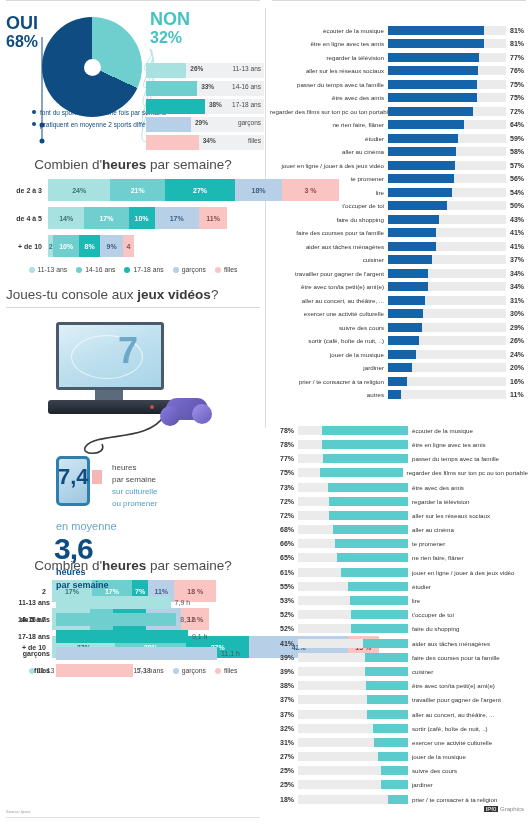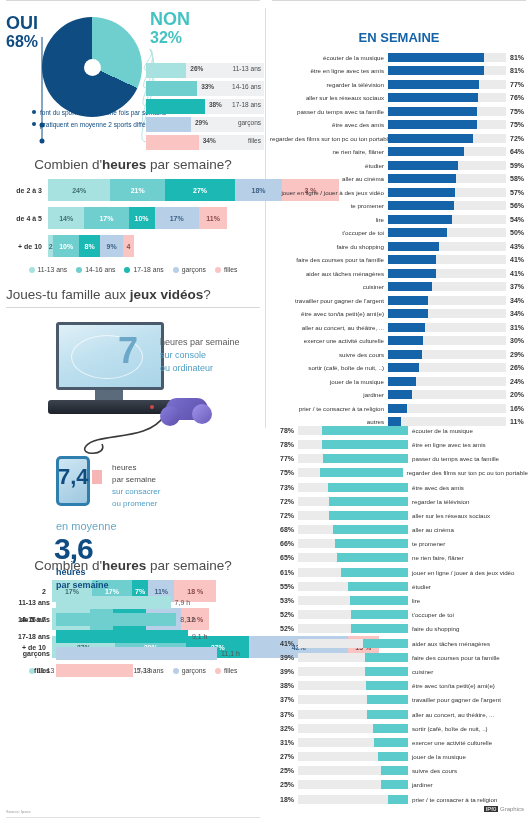--- a/index.html
+++ b/index.html
@@ -265,53 +265,48 @@
           <span class="legend-dot" style="background: rgb(184, 207, 232);"></span>
           <span>garçons</span>
         </div>
         <div class="legend-item">
           <span class="legend-dot" style="background: rgb(249, 196, 194);"></span>
           <span>filles</span>
         </div>
       </div>
 
     <div class="q-title" style="padding-top:14px">
-      <span>Joues-tu famille aux </span><b>jeux vidéos</b><span>?</span>
+      <span>Joues-tu console aux </span><b>jeux vidéos</b><span>?</span>
     </div>
     <div class="rule"></div>
 
     <div class="illus">
       <div class="screen"></div>
       <div class="stand"></div>
       <div class="console"></div>
       <div class="num7">7</div>
-      <div class="lbl7">
-        <div>heures par semaine</div>
-        <div class="blue">sur console</div>
-        <div class="blue"> ou ordinateur</div>
-      </div>
 
       <svg class="cable">
         <path d="M126 4 C110 30, 60 20, 48 34 C40 44, 70 44, 64 32" stroke="#3a3a3a" stroke-width="1.6" fill="none"></path>
       </svg>
       <div class="pad">
         <div class="pad-body"></div>
         <div class="pad-l"></div>
         <div class="pad-r"></div>
       </div>
 
       <div class="tablet"></div>
       <div class="tab-sq1"></div>
       <div class="tab-sq2"></div>
       <div class="phone"></div>
       <div class="num49">7,4</div>
       <div class="lbl49">
         <div>heures</div>
         <div>par semaine</div>
-        <div class="blue">sur consacrer</div>
+        <div class="blue">sur culturelle</div>
         <div class="blue">ou promener</div>
       </div>
 
       <div class="moy">en moyenne</div>
       <div class="moy-num">3,6</div>
       <div class="moy-lab">
         <div>heures</div>
         <div>par semaine</div>
       </div>
 
@@ -403,21 +398,20 @@
       </div>
 
     <div class="footer-src">Source: Ipsos</div>
     <div class="footer-rule"></div>
   </div>
 
   <div class="col-right">
     <div class="rule"></div>
 
     <div class="week-panel">
-      <div class="sub-head week-head">EN SEMAINE</div>
       <div id="weekList">
           <div class="lrow">
             <div class="lab" style="width: 118px;">écouter de la musique</div>
             <div class="track" style="width: 118px;">
               <div class="fill" style="width: 95.58px;"></div>
             </div>
             <div class="val">81%</div>
           </div>
           <div class="lrow">
             <div class="lab" style="width: 118px;">être en ligne avec tes amis</div>

